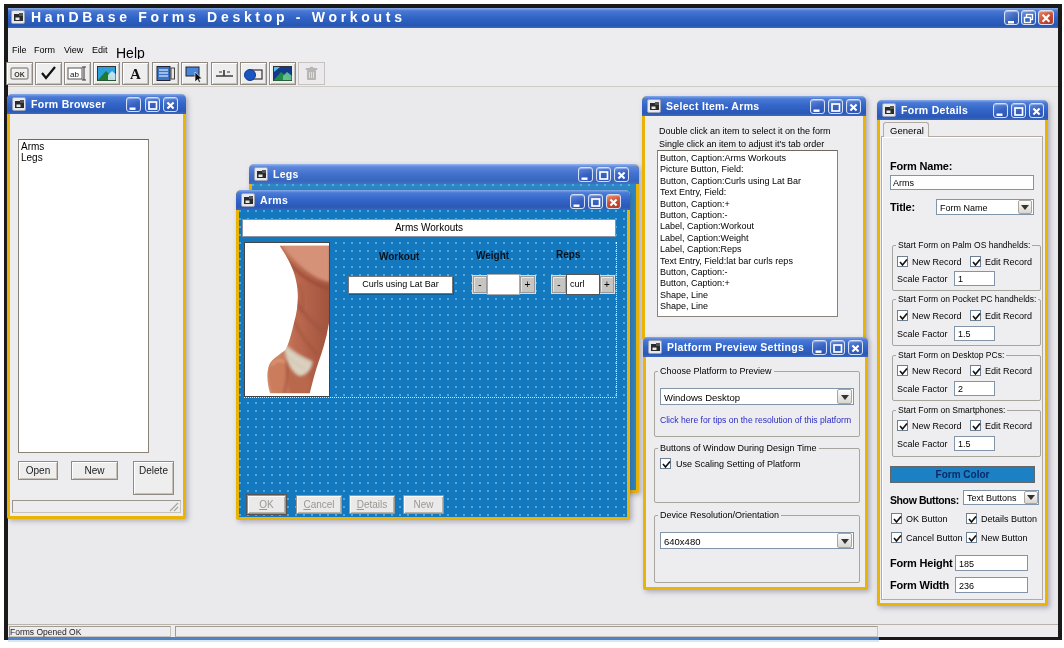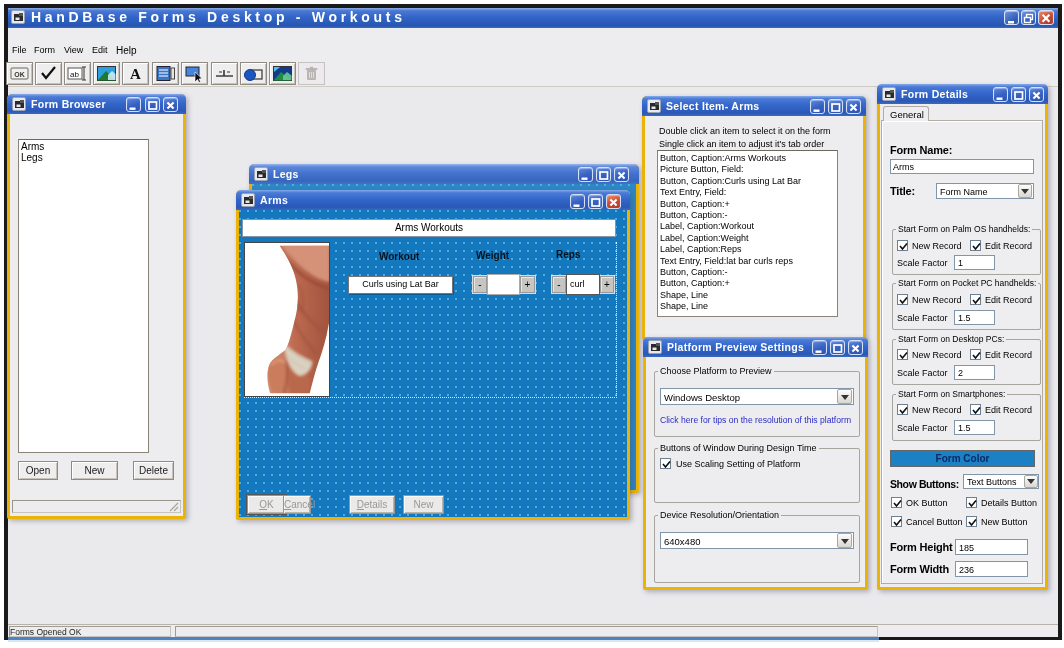--- a/index.html
+++ b/index.html
@@ -59,21 +59,21 @@
       </svg></div>
   <div class="tb close" style="left:1038px;top:10px;width:16px"><svg width="14" height="13">
         <path d="M3.6 2.8 L10.4 9.8 M10.4 2.8 L3.6 9.8" stroke="#fff" stroke-width="2.1"></path>
       </svg></div>
 
   <div class="abs" style="left:8px;top:28px;width:1050px;height:31px;background:#edecee"></div>
   <div class="t85" style="left:12px;top:45px;font-size:9px">File</div>
   <div class="t85" style="left:34px;top:45px;font-size:9px">Form</div>
   <div class="t85" style="left:64px;top:45px;font-size:9px">View</div>
   <div class="t85" style="left:92px;top:45px;font-size:9px">Edit</div>
-  <div class="t85" style="left:116px;top:45px;font-size:10px">Help</div>
+  <div class="t85" style="left:116px;top:45px;font-size:14px">Help</div>
 
   <div class="abs" style="left:8px;top:59px;width:1050px;height:28px;background:#edecee;border-bottom:1px solid #cfccc5"></div>
   <div id="toolbar">
     <div class="btn" style="left:6px;top:62px;width:27px;height:23px"><svg width="25" height="21">
           <rect x="4" y="5" width="17" height="11" rx="1" fill="#f2f0ec" stroke="#6a665e"></rect>
           <text x="12.5" y="13.5" font-size="7" font-weight="bold" text-anchor="middle" fill="#333" font-family="Liberation Sans">OK</text>
         </svg></div>
     <div class="btn" style="left:35px;top:62px;width:27px;height:23px"><svg width="25" height="21">
           <path d="M6 10 L10 15 L19 4" stroke="#111" stroke-width="2.2" fill="none"></path>
         </svg></div>
@@ -150,21 +150,21 @@
           <rect x="3" y="3" width="7.5" height="7" fill="none" stroke="#fff" stroke-width="1.7"></rect>
         </svg></div>
     <div class="stb" style="left:156px;top:3px"><svg width="13" height="13">
           <path d="M3.4 3.4 L9.6 9.6 M9.6 3.4 L3.4 9.6" stroke="#fff" stroke-width="2.1"></path>
         </svg></div>
     <div class="lb" style="left:11px;top:45px;width:131px;height:314px"></div>
     <div class="t10" style="left:14px;top:47px">Arms</div>
     <div class="t10" style="left:14px;top:58px">Legs</div>
     <div class="btn" style="left:11px;top:367px;width:40px;height:19px;line-height:17px">Open</div>
     <div class="btn" style="left:64px;top:367px;width:47px;height:19px;line-height:17px">New</div>
-    <div class="btn" style="left:126px;top:367px;width:41px;height:19px;line-height:17px">Delete</div>
+    <div class="btn" style="left:126px;top:367px;width:41px;height:34px;line-height:17px">Delete</div>
     <div class="abs" style="left:5px;top:406px;width:169px;height:13px;border:1px solid #c8c4bc;border-top-color:#9a968e;border-left-color:#9a968e;background:#edecee"></div>
     <svg class="abs" style="left:162px;top:408px" width="10" height="10">
         <path d="M9 1 L1 9 M9 5 L5 9 M9 9 L9 9" stroke="#a8a49c" stroke-width="1.2"></path>
       </svg>
   </div>
 
   <div class="win" id="legs" style="left:249px;top:164px;width:390px;height:329px">
     <div class="wt" style="background:linear-gradient(180deg,#97b6ec 0%,#5d87da 14%,#4372ce 48%,#3866bc 85%,#4670c4 100%)">
         <div class="wicon">
           <svg width="12" height="12">
@@ -259,21 +259,21 @@
         <div class="abs" style="left:237px;top:86px;width:14px;height:17px;background:#c7c5c1;border:1px solid #999;box-shadow:inset 1px 1px 0 #e8e6e2;font-size:10px;text-align:center;line-height:15px">-</div>
       <div class="abs" style="left:251px;top:84px;width:33px;height:21px;background:#fff;border:1px solid #aaa"></div>
       <div class="abs" style="left:284px;top:86px;width:15px;height:17px;background:#c7c5c1;border:1px solid #999;box-shadow:inset 1px 1px 0 #e8e6e2;font-size:10px;text-align:center;line-height:15px">+</div>
 
       <div class="abs" style="left:315px;top:85px;width:64px;height:19px;background:#dddbd7"></div>
         <div class="abs" style="left:316px;top:86px;width:14px;height:17px;background:#c7c5c1;border:1px solid #999;box-shadow:inset 1px 1px 0 #e8e6e2;font-size:10px;text-align:center;line-height:15px">-</div>
       <div class="abs" style="left:330px;top:84px;width:34px;height:21px;background:#fff;border:1px solid #555;font-size:9px;padding:4px 0 0 3px">curl</div>
       <div class="abs" style="left:364px;top:86px;width:14px;height:17px;background:#c7c5c1;border:1px solid #999;box-shadow:inset 1px 1px 0 #e8e6e2;font-size:10px;text-align:center;line-height:15px">+</div>
 
       <div class="gbtn" style="left:11px;top:305px;width:39px;height:19px;line-height:17px;outline:1px solid #555;outline-offset:0px"><span style="text-decoration:underline">O</span>K</div>
-      <div class="gbtn" style="left:47px;top:305px;width:28px;height:19px;line-height:17px"><span style="text-decoration:underline">C</span>ancel</div>
+      <div class="gbtn" style="left:60px;top:305px;width:46px;height:19px;line-height:17px"><span style="text-decoration:underline">C</span>ancel</div>
       <div class="gbtn" style="left:113px;top:305px;width:46px;height:19px;line-height:17px"><span style="text-decoration:underline">D</span>etails</div>
       <div class="gbtn" style="left:167px;top:305px;width:41px;height:19px;line-height:17px">New</div>
     </div>
   </div>
 
   <div class="win" id="selectitem" style="left:642px;top:96px;width:224px;height:244px">
     <div class="wt">
         <div class="wicon">
           <svg width="12" height="12">
             <rect x="1" y="2" width="9" height="7" fill="#2a2a2a"></rect>
@@ -358,21 +358,21 @@
       <div class="fld" style="left:17px;top:195px;width:194px;height:17px"></div>
       <div class="t9" style="left:21px;top:199px;font-size:9.5px">640x480</div>
       <div class="cbtn" style="left:194px;top:196px;width:15px;height:15px;right:auto;bottom:auto">
           <svg width="9" height="6">
             <path d="M0 0 L8 0 L4 5 Z" fill="#333"></path>
           </svg>
         </div>
     </div>
   </div>
 
-  <div class="win" id="formdetails" style="left:877px;top:84px;width:171px;height:506px">
+  <div class="win" id="formdetails" style="left:877px;top:100px;width:171px;height:506px">
     <div class="wt">
         <div class="wicon">
           <svg width="12" height="12">
             <rect x="1" y="2" width="9" height="7" fill="#2a2a2a"></rect>
             <rect x="2.5" y="5.5" width="4" height="2.5" fill="#e8e8e8"></rect>
             <rect x="6" y="1" width="4" height="3" fill="#555"></rect>
           </svg>
         </div>
         <span class="cap">Form Details</span>
       </div>

